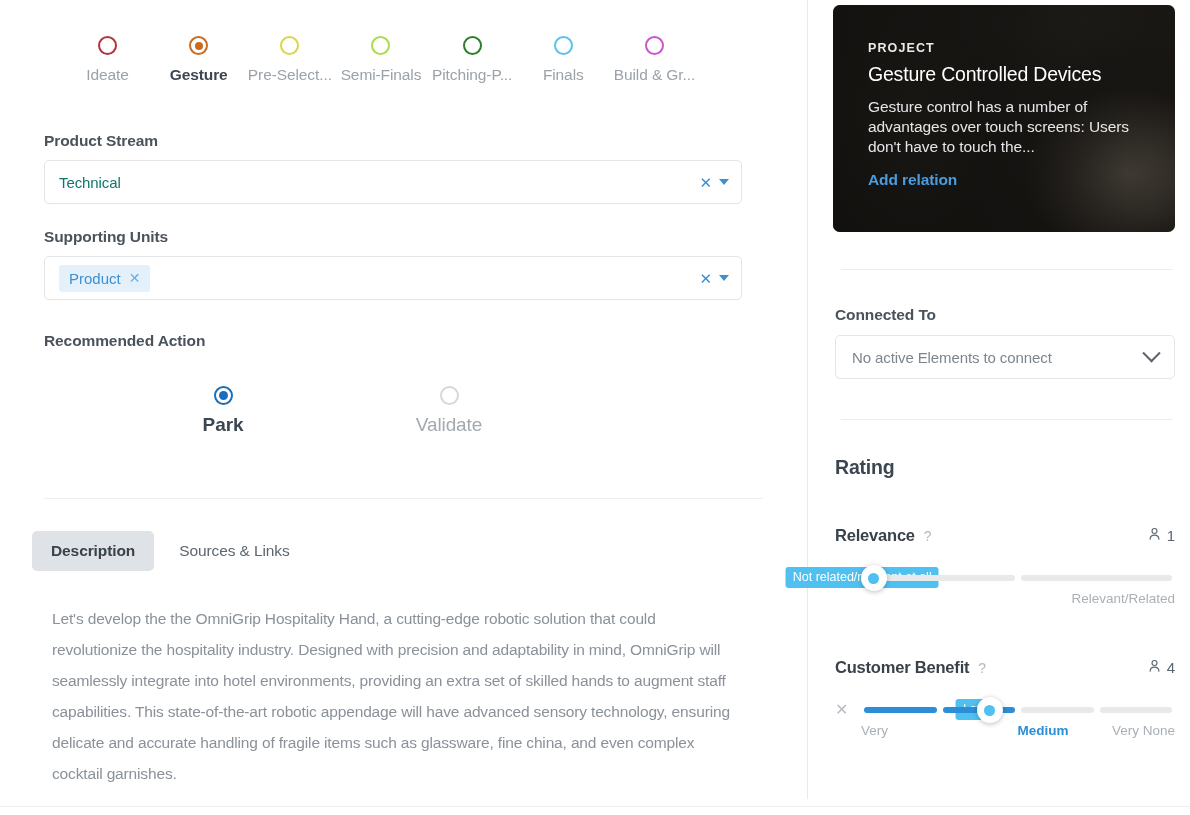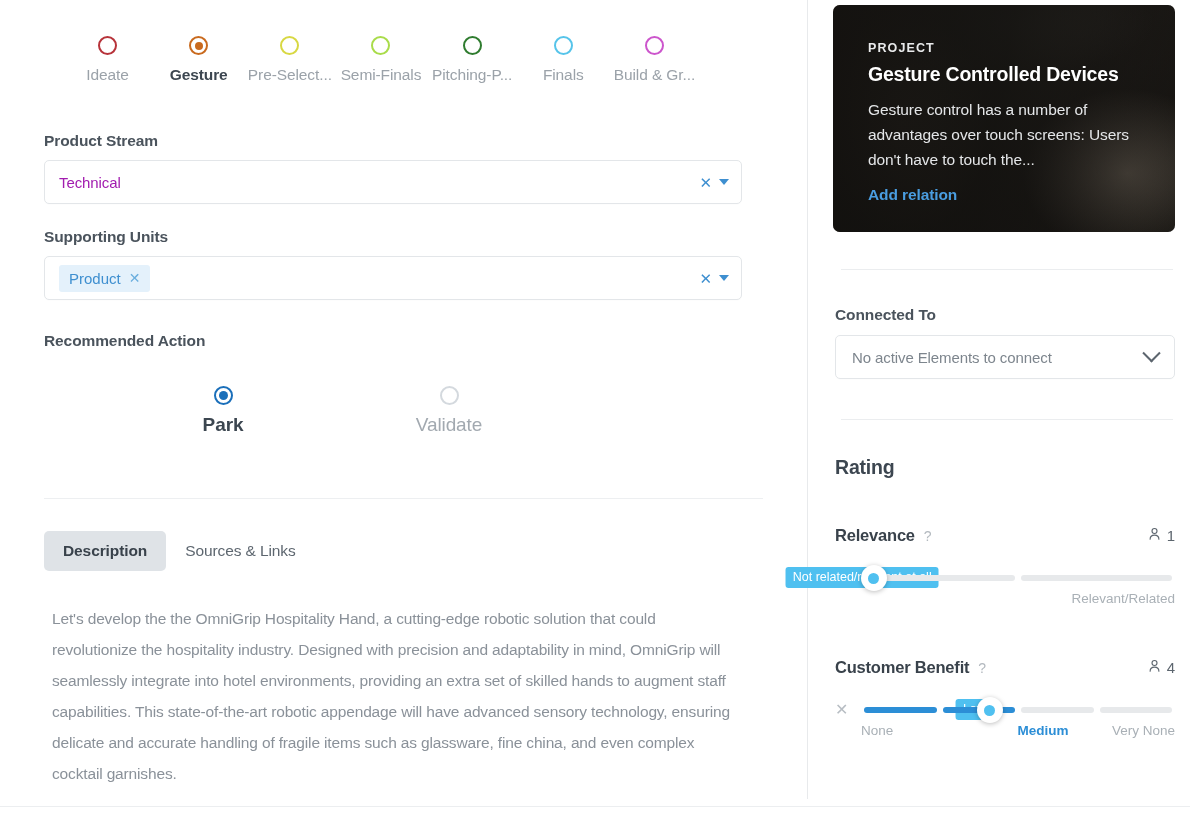--- a/index.html
+++ b/index.html
@@ -53,21 +53,21 @@
   }
   .select-box {
     position: relative;
     height: 44px;
     border: 1px solid #e3e6e9; border-radius: 5px;
     background: #fff;
     display: flex; align-items: center;
     padding: 0 14px;
     box-shadow: 0 1px 1px rgba(0,0,0,0.012);
   }
-  .select-value { font-size: 15px; color: #a21caf; letter-spacing: -0.1px; }
+  .select-value { font-size: 15px; color: #0f766e; letter-spacing: -0.1px; }
   .select-ctrls {
     position: absolute; right: 12px; top: 0; bottom: 0;
     display: flex; align-items: center; gap: 7px;
   }
   .sel-x { font-size: 15px; color: #3e8fd0; cursor: pointer; line-height: 1; }
   .sel-caret {
     width: 0; height: 0;
     border-left: 5px solid transparent; border-right: 5px solid transparent;
     border-top: 6px solid #3e8fd0; cursor: pointer;
   }
@@ -93,21 +93,21 @@
   }
   .radio-item.selected .radio-ring { border-color: #1a6fba; }
   .radio-ring .rdot { width: 9px; height: 9px; border-radius: 50%; background: transparent; }
   .radio-item.selected .rdot { background: #1a6fba; }
   .radio-text { font-size: 19px; color: #a2a9b0; letter-spacing: -0.1px; }
   .radio-item.selected .radio-text { color: #3c4650; font-weight: 700; }
 
   .divider { height: 1px; background: #edeff1; margin: 62px 44px 0 44px; }
 
   
-  .tabs { display: flex; padding: 32px 0 0 44px; }
+  .tabs { display: flex; gap: 6px; padding: 32px 0 0 32px; }
   .tab {
     font-size: 15.5px; color: #5d666f;
     padding: 11px 19px; border-radius: 5px; cursor: pointer;
     letter-spacing: -0.1px;
   }
   .tab.active { background: #dfe3e7; color: #39424b; font-weight: 600; }
 
   .desc {
     padding: 32px 70px 0 52px;
     font-size: 15.5px; line-height: 31px; color: #8a9199;
@@ -134,25 +134,25 @@
   .project-card::after {
     content: ""; position: absolute; inset: 0;
     background: linear-gradient(100deg, rgba(10,9,8,0.88) 0%, rgba(14,13,11,0.78) 48%, rgba(20,18,15,0.30) 100%);
   }
   .pc-inner { position: relative; z-index: 3; padding: 36px 30px 0 35px; }
   .pc-kicker {
     font-size: 12.5px; color: #e9eaeb; font-weight: 700;
     letter-spacing: 1.1px; margin-bottom: 8px;
   }
   .pc-title {
-    font-size: 19.5px; color: #ffffff; font-weight: 700;
+    font-size: 19.5px; color: #ffffff; font-weight: 400;
     margin-bottom: 11px; letter-spacing: -0.2px;
   }
   .pc-body {
-    font-size: 15.5px; color: #e4e6e8; line-height: 25px;
+    font-size: 15.5px; color: #e4e6e8; line-height: 20px;
     letter-spacing: -0.1px; margin-bottom: 14px;
   }
   .pc-link { font-size: 15.5px; color: #4a9de0; font-weight: 600; cursor: pointer; letter-spacing: -0.1px; }
 
   .r-divider { height: 1px; background: #ebedef; margin: 37px 2px 0 8px; }
 
   .r-label { font-size: 15.5px; color: #4a535c; font-weight: 600; letter-spacing: -0.1px; }
 
   .connect-box {
     height: 44px; border: 1px solid #e3e6e9; border-radius: 5px;
@@ -381,21 +381,21 @@
                   <span class="seg filled" style="left:calc(0% + 3px);width:calc(25% - 6px)"></span>
                   <span class="seg filled" style="left:calc(25% + 3px);width:calc(25% - 6px)"></span>
                   <span class="seg" style="left:calc(50% + 3px);width:calc(25% - 6px)"></span>
                   <span class="seg" style="left:calc(75% + 3px);width:calc(25% - 6px)"></span>
                   <span class="thumb" style="left:41%">
                     <i></i>
                   </span>
                 </div>
               </div>
               <div class="scale">
-                <span class="" style="left:0%;transform:translateX(0)">None</span>
+                <span class="" style="left:0%;transform:translateX(0)">Very</span>
                 <span class="hl" style="left:58%;transform:translateX(-50%)">Medium</span>
                 <span class="" style="left:100%;transform:translateX(-100%)">Very None</span>
               </div>
             </div>
           </div>
         </div>
     </div>
   </div>
 
   <div class="bottom-rule"></div>

